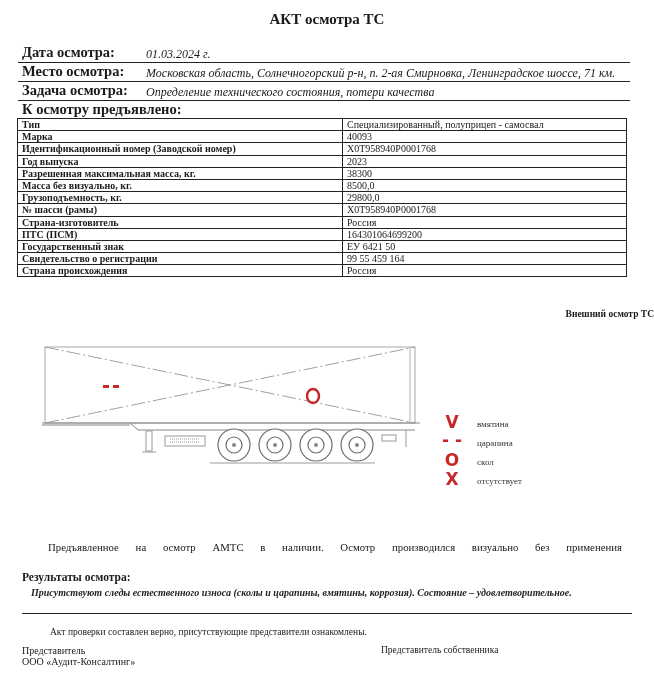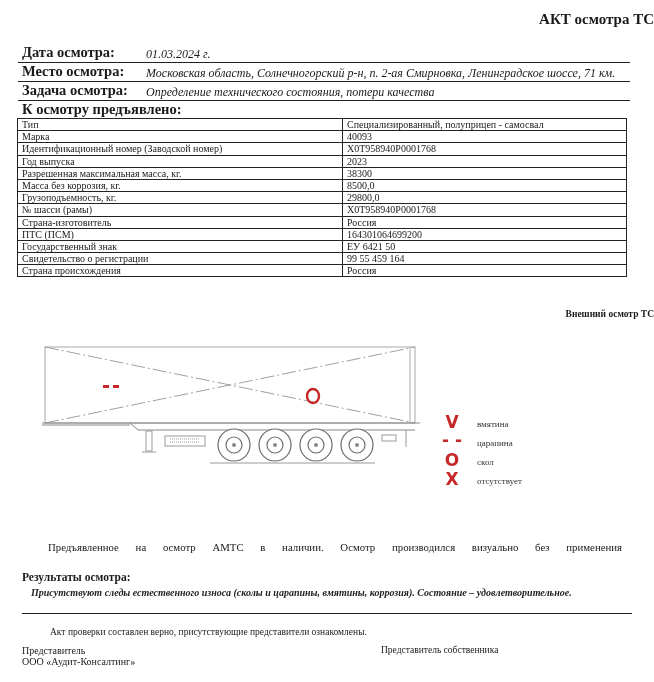--- a/index.html
+++ b/index.html
@@ -1,25 +1,25 @@
 <!DOCTYPE html>
 <html><head>
 <meta charset="utf-8">
 <style>
   html, body { margin: 0; padding: 0; background: #ffffff; }
   body { width: 654px; height: 682px; position: relative; overflow: hidden; font-family: "Liberation Serif", "DejaVu Serif", serif; color: #1a1a1a; }
   .abs { position: absolute; }
-  .title { left: 0; width: 654px; top: 11px; text-align: right; font-weight: bold; font-size: 15px; }
+  .title { left: 0; width: 654px; top: 11px; text-align: center; font-weight: bold; font-size: 15px; }
   .info-row { left: 18px; width: 612px; height: 19px; border-bottom: 1.5px solid #222; }
   .info-row .lbl { position: absolute; left: 4px; top: 1px; font-weight: bold; font-size: 14.5px; }
   .info-row .val { position: absolute; left: 128px; top: 4px; font-style: italic; font-size: 12px; white-space: nowrap; }
   .sec-title { left: 22px; top: 101px; font-weight: bold; font-size: 14.5px; }
   table.spec { position: absolute; left: 17px; top: 118px; width: 610px; border-collapse: collapse; font-size: 10px; }
   table.spec td { border: 1.2px solid #222; padding: 0 4px; height: 11.2px; line-height: 11px; }
-  table.spec td.k { width: 316px; font-weight: normal; margin-left: 23px; }
+  table.spec td.k { width: 316px; font-weight: bold; margin-left: 23px; }
   table.spec td.v { font-weight: normal; }
   .ext-title { left: 0; width: 654px; top: 309px; text-align: right; font-size: 9.5px; font-weight: bold; }
   .diagram { left: 30px; top: 335px; width: 400px; height: 150px; }
   .legend { left: 441px; top: 412px; width: 140px; height: 80px; }
   .leg-sym { position: absolute; left: 0; width: 22px; text-align: center; color: #c62828; font-family: "DejaVu Sans", sans-serif; font-weight: bold; font-size: 17px; line-height: 17px; }
   .leg-lbl { position: absolute; left: 36px; font-size: 9px; color: #333; }
   .para { left: 22px; top: 540px; width: 600px; font-size: 10.8px; line-height: 15px; text-align: justify; }
   .para .line1 { text-align-last: justify; display: block; margin-left: 26px; }
   .res-title { left: 22px; top: 571px; font-weight: bold; font-size: 11.5px; }
   .res-text { left: 22px; top: 586px; width: 610px; font-style: italic; font-weight: bold; font-size: 10px; line-height: 14px; color: #222; margin-left: 9px; }
@@ -64,21 +64,21 @@
       </tr>
     <tr>
         <td class="k">Год выпуска</td>
         <td class="v">2023</td>
       </tr>
     <tr>
         <td class="k">Разрешенная максимальная масса, кг.</td>
         <td class="v">38300</td>
       </tr>
     <tr>
-        <td class="k">Масса без коррозия, кг.</td>
+        <td class="k">Масса без визуально, кг.</td>
         <td class="v">8500,0</td>
       </tr>
     <tr>
         <td class="k">Грузоподъемность, кг.</td>
         <td class="v">29800,0</td>
       </tr>
     <tr>
         <td class="k">№ шасси (рамы)</td>
         <td class="v">X0T958940P0001768</td>
       </tr>

